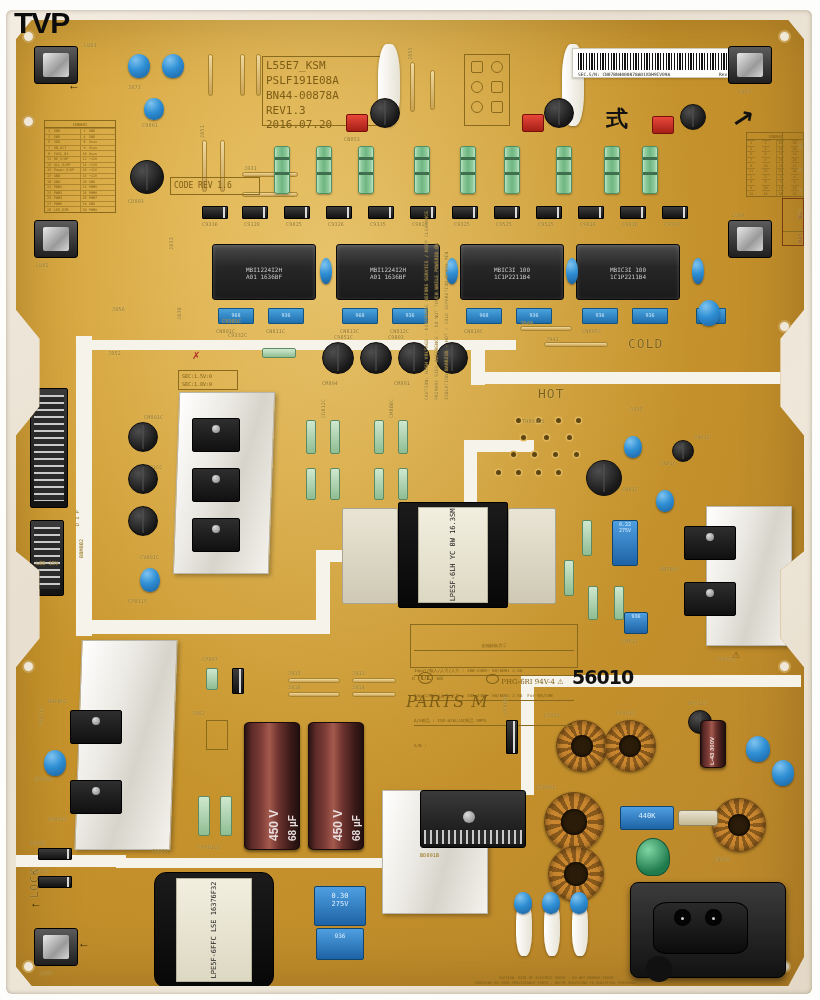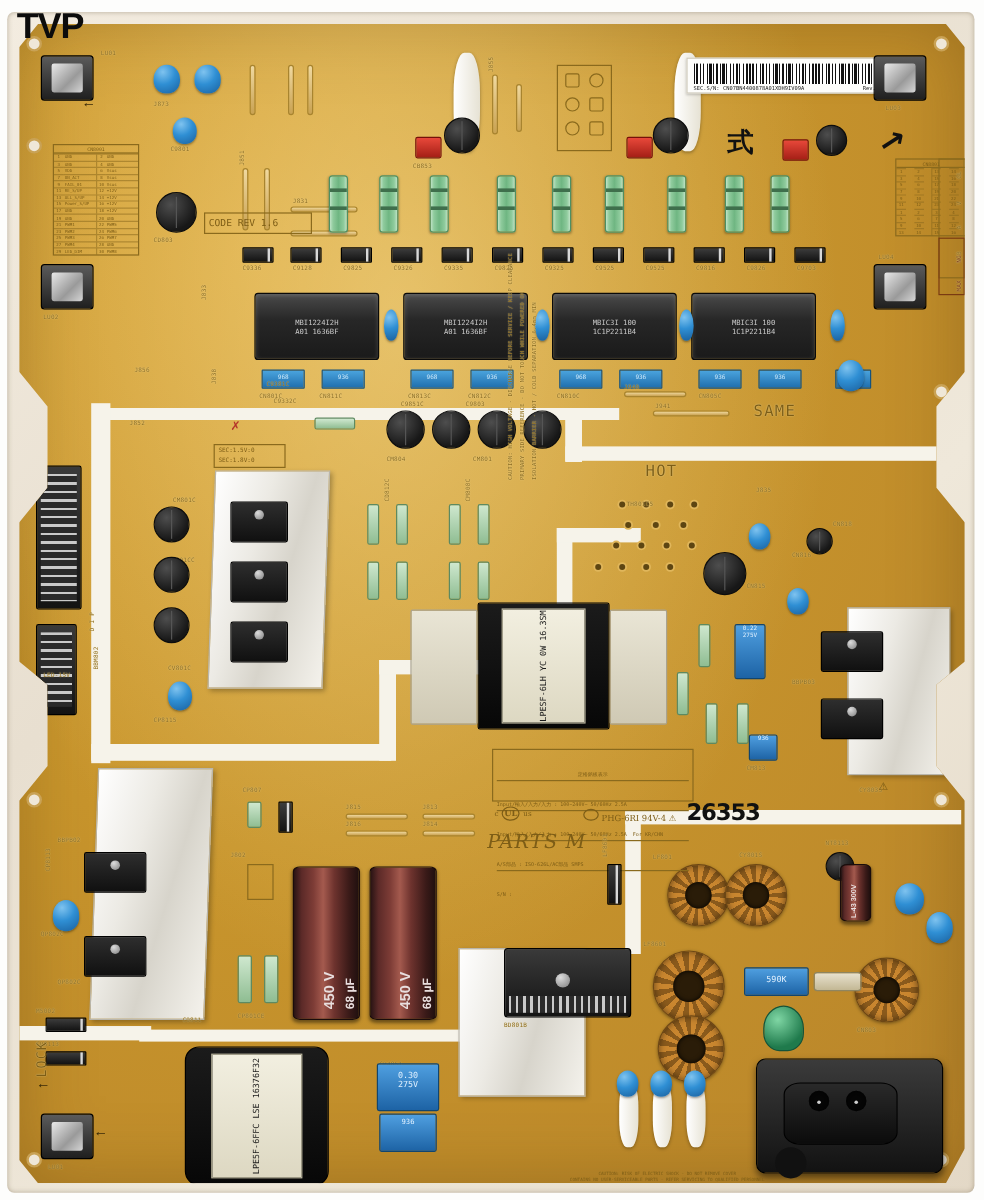--- a/index.html
+++ b/index.html
@@ -386,20 +386,25 @@
     <div class="silk vert" style="left:183px; top:118px;">J851</div>
 
     <div class="jumper v" style="left:192px; top:34px; height:42px;"></div>
     <div class="jumper v" style="left:224px; top:34px; height:42px;"></div>
     <div class="jumper v" style="left:240px; top:34px; height:42px;"></div>
 
     <div class="jumper" style="left:226px; top:152px; width:56px;"></div>
     <div class="jumper" style="left:226px; top:172px; width:56px;"></div>
     <div class="silk" style="left:228px; top:145px;">J831</div>
 
+    <div class="silkbox big" style="left:246px; top:36px; width:126px; height:70px; font-size:11px;">L55E7_KSM
+PSLF191E08A
+BN44-00878A
+REV1.3
+2016.07.20</div>
 
     <div class="silkbox" style="left:154px; top:157px; width:90px; height:18px; font-size:8px; padding-top:3px;">CODE REV 1.6</div>
 
     <div class="whitewire" style="left:362px; top:24px; width:22px; height:82px;"></div>
     <div class="whitewire" style="left:546px; top:24px; width:22px; height:82px;"></div>
 
     <div class="ecap-top" style="left:354px; top:78px; width:30px; height:30px;"></div>
     <div class="ecap-top" style="left:528px; top:78px; width:30px; height:30px;"></div>
     <div class="redcap" style="left:330px; top:94px; width:22px; height:18px;"></div>
     <div class="redcap" style="left:506px; top:94px; width:22px; height:18px;"></div>
@@ -636,21 +641,21 @@
 
     <div class="silk" style="left:200px; top:308px;">CN801C</div>
     <div class="silk" style="left:250px; top:308px;">CN811C</div>
     <div class="silk" style="left:324px; top:308px;">CN813C</div>
     <div class="silk" style="left:374px; top:308px;">CN812C</div>
     <div class="silk" style="left:448px; top:308px;">CN810C</div>
     <div class="silk" style="left:566px; top:308px;">CN805C</div>
 
     <div class="cap-blue" style="left:682px; top:280px; width:22px; height:26px;"></div>
 
-    <div class="silk big" style="left:612px; top:316px; font-size:13px;">SAME</div>
+    <div class="silk big" style="left:612px; top:316px; font-size:13px;">COLD</div>
 
     <div class="silk big" style="left:522px; top:366px; font-size:13px;">HOT</div>
 
     <div class="jumper" style="left:504px; top:306px; width:52px;"></div>
     <div class="jumper" style="left:528px; top:322px; width:64px;"></div>
     <div class="silk" style="left:504px; top:300px;">J940</div>
     <div class="silk" style="left:530px; top:316px;">J941</div>
 
     <div class="ecap-top" style="left:306px; top:322px; width:32px; height:32px;"></div>
     <div class="ecap-top" style="left:344px; top:322px; width:32px; height:32px;"></div>
@@ -827,21 +832,21 @@
     <div class="coil" style="left:588px; top:700px; width:52px; height:52px;"></div>
     <div class="coil" style="left:528px; top:772px; width:60px; height:60px;"></div>
     <div class="coil" style="left:532px; top:826px; width:56px; height:56px;"></div>
     <div class="coil" style="left:696px; top:778px; width:54px; height:54px;"></div>
     <div class="silk" style="left:528px; top:692px;">LF801</div>
     <div class="silk" style="left:520px; top:764px;">LF8601</div>
     <div class="silk" style="left:600px; top:690px;">CY801S</div>
     <div class="silk" style="left:698px; top:836px;">CN803</div>
 
     <div class="boxcap" style="left:604px; top:786px; width:54px; height:24px; font-size:7px; padding-top:6px;">
-      <div>590K</div>
+      <div>440K</div>
     </div>
     <div class="fuse" style="left:662px; top:790px; width:40px; height:16px;"></div>
     <div class="greencap" style="left:620px; top:818px; width:34px; height:38px;"></div>
     <div class="ecap-top" style="left:672px; top:690px; width:24px; height:24px;"></div>
     <div class="ecap small" style="left:684px; top:700px; width:26px; height:48px;">
       <span class="lbl" style="left:8px; top:44px; font-size:6px;">L-43 300V</span>
     </div>
     <div class="silk" style="left:672px; top:680px;">NT8113</div>
 
     <div id="acinlet" style="left:614px; top:862px; width:156px; height:96px;">
@@ -877,21 +882,21 @@
     </div>
     <div class="ullogo" style="left:470px; top:654px; font-size:7px;">
       <span style="display:inline-block;width:13px;height:10px;border:1.4px solid #7d5d16;border-radius:50%;"></span>
       <span>PHG-6RI 94V-4</span>
       <span>⚠</span>
     </div>
 
     <div style="position:absolute; left:390px; top:672px; font-family:'DejaVu Serif', serif; font-style:italic;
                 font-size:16px; color:#7d5d16; letter-spacing:1px;">PARTS M</div>
 
-    <div class="hand" style="left:556px; top:646px; font-size:19px; letter-spacing:-1px;">26353</div>
+    <div class="hand" style="left:556px; top:646px; font-size:19px; letter-spacing:-1px;">56010</div>
 
     <div style="position:absolute; left:430px; top:956px; width:220px;
                 font-family:'DejaVu Sans Mono', monospace; font-size:3.6px; line-height:1.5;
                 color:#7d5d16; white-space:pre-line; text-align:center;">CAUTION: RISK OF ELECTRIC SHOCK - DO NOT REMOVE COVER
 CONTAINS NO USER-SERVICEABLE PARTS - REFER SERVICING TO QUALIFIED PERSONNEL
 REPLACE FUSE WITH SAME TYPE AND RATING OF FUSE</div>
 
     <div class="silk" style="left:272px; top:650px;">J815</div>
     <div class="silk" style="left:272px; top:664px;">J816</div>
     <div class="silk" style="left:336px; top:650px;">J813</div>

